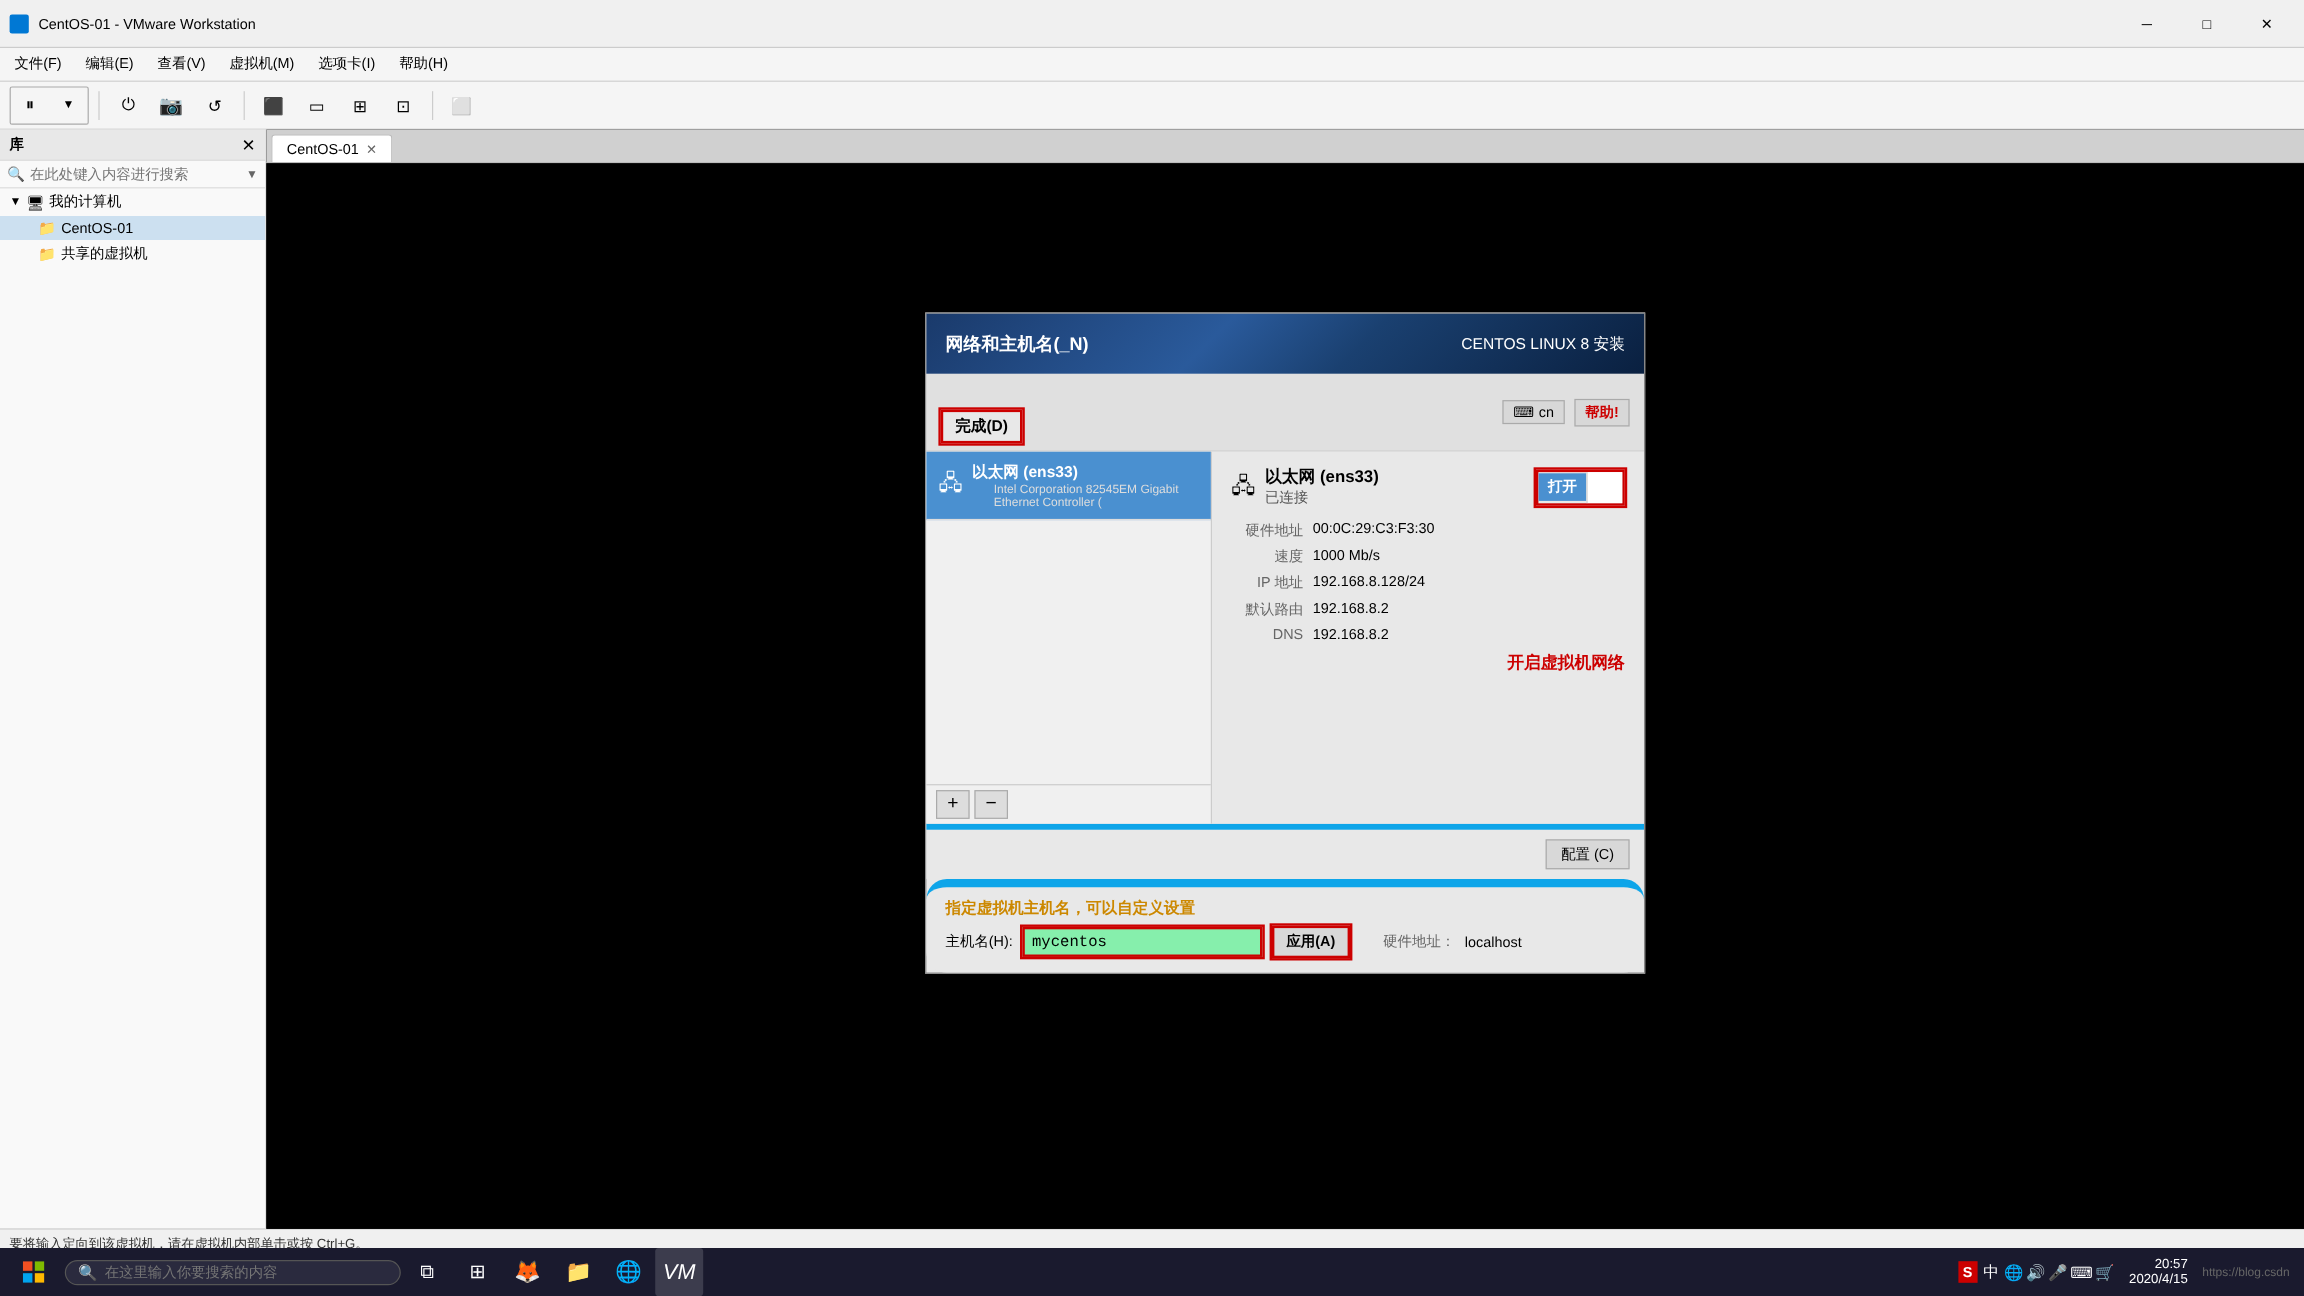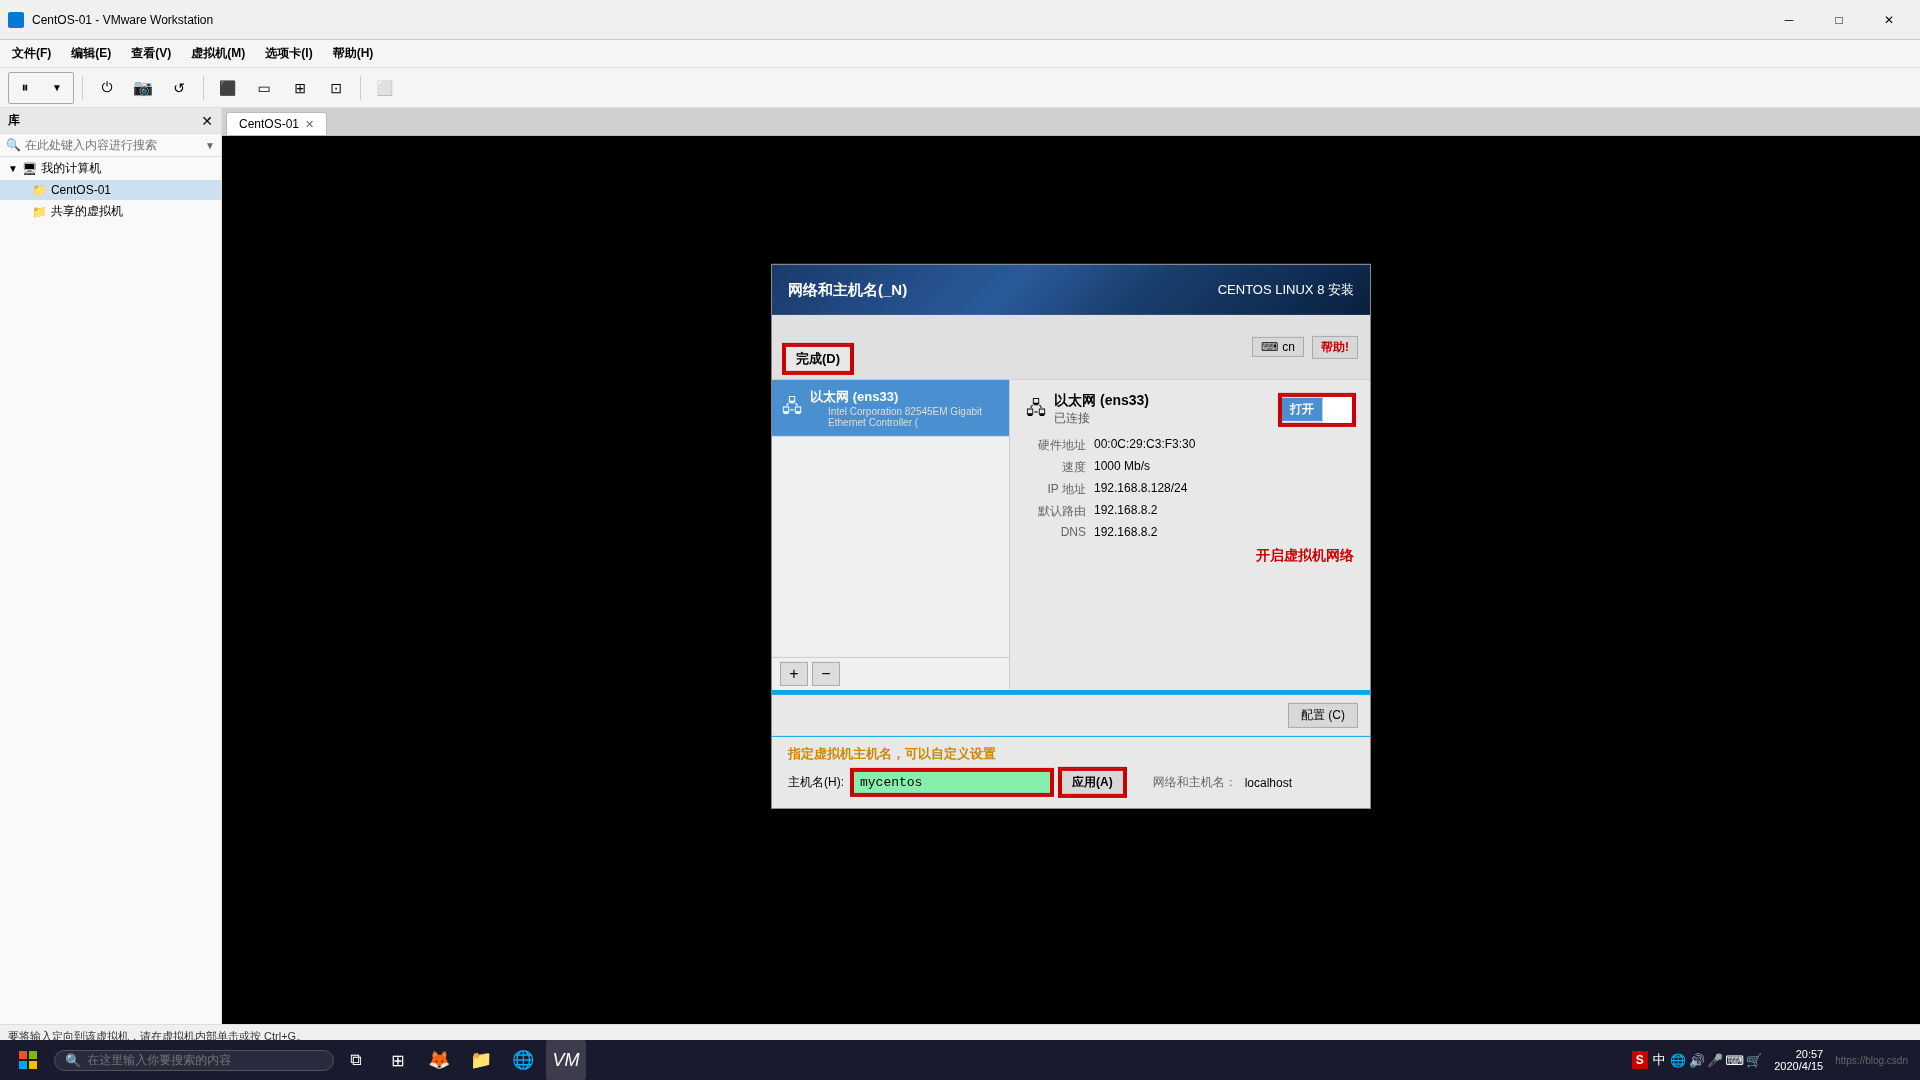--- a/index.html
+++ b/index.html
@@ -44,21 +44,20 @@
 
     
     .menu-bar {
       height: 28px;
       background: #f5f5f5;
       display: flex;
       align-items: center;
       padding: 0 4px;
       border-bottom: 1px solid #ddd;
       gap: 4px;
-      font-weight: bold;
     }
     .menu-item {
       padding: 2px 8px;
       font-size: 12px;
       cursor: pointer;
       border-radius: 2px;
     }
 
     
     .toolbar {
@@ -374,21 +373,22 @@
       border: 1px solid #aaa;
       padding: 3px 12px;
       font-size: 12px;
       cursor: pointer;
     }
 
     
     .hostname-area {
       padding: 8px 16px 12px;
       background: #e8e8e8;
-      border-top: 1px solid #0ea5e9;
+      border-top: 7px solid #0ea5e9;
+      border-radius: 17px;
     }
     .hostname-hint {
       color: #cc8800;
       font-size: 13px;
       margin-bottom: 6px;
       font-weight: bold;
     }
     .hostname-row {
       display: flex;
       align-items: center;
@@ -665,21 +665,21 @@
         <div class="config-area">
           <button class="config-btn">配置 (C)</button>
         </div>
 
         <div class="hostname-area">
           <div class="hostname-hint">指定虚拟机主机名，可以自定义设置</div>
           <div class="hostname-row">
             <span class="hostname-label">主机名(H):</span>
             <input class="hostname-input red-border" type="text" value="mycentos" style="">
             <button class="apply-btn red-border">应用(A)</button>
-            <span class="current-hostname-label">网络和主机名：</span>
+            <span class="current-hostname-label">硬件地址：</span>
             <span class="current-hostname-value">localhost</span>
           </div>
         </div>
 
       </div>
     </div>
   </div>
 </div>
 
 <div class="status-bar">

